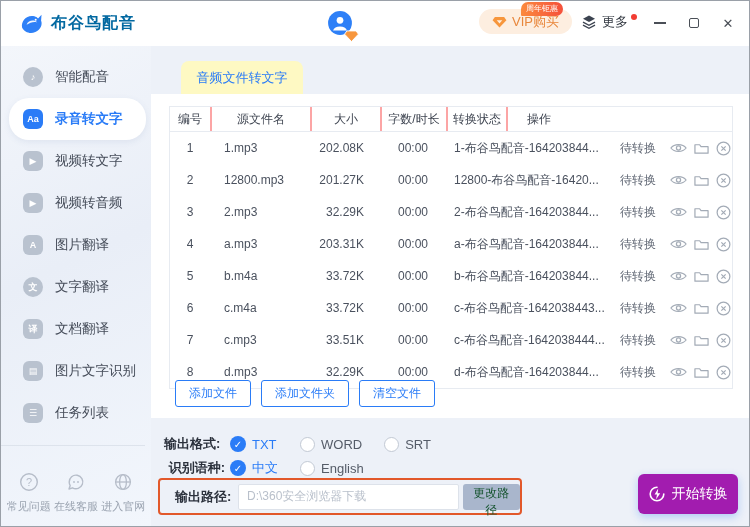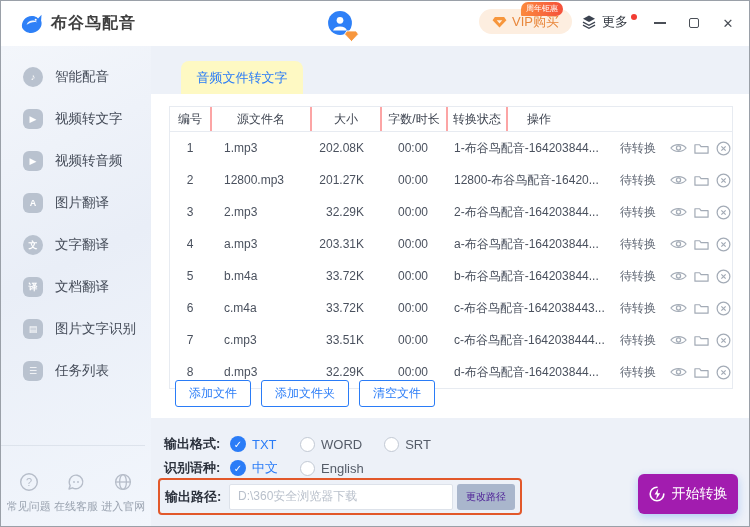--- a/index.html
+++ b/index.html
@@ -2,21 +2,21 @@
 <html><head>
 <meta charset="utf-8">
 <style>
   html,body{margin:0;padding:0;background:#d8dde4;}
   *{box-sizing:border-box;font-family:"Liberation Sans","DejaVu Sans",sans-serif;}
   #window{position:relative;width:750px;height:527px;background:#fff;border:1px solid #9aa0a8;overflow:hidden;margin:0 auto;}
 
   
   .topbar{position:absolute;top:0;left:0;right:0;height:45px;background:#fff;}
   .logo{position:absolute;left:16px;top:9px;width:27px;height:27px;display:flex;align-items:center;justify-content:center;}
-  .app-title{position:absolute;left:50px;top:12px;font-size:16px;font-weight:bold;color:#404040;letter-spacing:1px;}
+  .app-title{position:absolute;left:50px;top:12px;font-size:16px;font-weight:bold;color:#0369a1;letter-spacing:1px;}
   .avatar{position:absolute;left:326px;top:9px;width:26px;height:26px;cursor:pointer;}
   .avatar .gem{position:absolute;right:-6px;bottom:-4px;width:15px;height:12px;}
   .vip-wrap{position:absolute;left:478px;top:8px;}
   .vip-btn{display:flex;align-items:center;gap:5px;height:25px;padding:0 13px;border:none;border-radius:13px;
     background:#fdeee0;color:#e8873c;font-size:13px;cursor:pointer;}
   .vip-badge{position:absolute;left:42px;top:-7px;background:linear-gradient(90deg,#fb8a3e,#f5503b);
     color:#fff;font-size:8px;line-height:1;padding:3px 5px;border-radius:7px 7px 7px 1px;white-space:nowrap;}
   .more{position:absolute;left:580px;top:12px;display:flex;align-items:center;gap:5px;cursor:pointer;font-size:13px;color:#30363f;}
   .more .dot{width:6px;height:6px;border-radius:50%;background:#f23c32;margin:-10px 0 0 -2px;}
   .win-controls{position:absolute;right:14px;top:10px;display:flex;gap:20px;align-items:center;height:24px;}
@@ -68,35 +68,35 @@
   .td.c5{padding-left:8px;}
   .td.c6{color:#5f6673;}
   .ops{display:flex;gap:7px;align-items:center;justify-content:center;}
   .op{display:flex;cursor:pointer;}
 
   .tbl-actions{position:absolute;left:24px;top:286px;display:flex;gap:10px;}
   .act-btn{background:#fff;border:1px solid #2a7cf7;color:#2a7cf7;font-size:12px;padding:4px 13px;border-radius:3px;cursor:pointer;}
 
   .form-row{position:absolute;left:13px;display:flex;align-items:center;height:20px;}
   .form-row.fmt{top:388px;}
-  .form-row.lang{top:412px;}
+  .form-row.lang{top:412px;text-align:center;}
   .form-label{font-size:13px;font-weight:bold;color:#2b313c;width:66px;}
   .opts{display:flex;align-items:center;}
   .opt{display:flex;align-items:center;gap:6px;margin-right:22px;cursor:pointer;min-width:48px;}
   .radio{width:15px;height:15px;border-radius:50%;border:1px solid #c2c9d4;background:#fff;flex:0 0 15px;}
   .radio.checked{width:16px;height:16px;border:none;background:#2a7cf7;color:#fff;display:flex;align-items:center;justify-content:center;flex:0 0 16px;}
   .radio.checked::after{content:"\2713";font-size:10px;font-weight:bold;}
   .opt-label{font-size:13px;color:#555c68;}
   .opt-label.sel{color:#2a7cf7;}
 
   .path-box{position:absolute;left:7px;top:432px;width:364px;height:37px;border:2px solid #e2582a;border-radius:4px;
-    display:flex;align-items:center;padding-left:5px;}
+    display:flex;align-items:center;padding-left:15px;}
   .path-box .form-label{width:64px;}
   .path-input{width:224px;height:26px;border:1px solid #dde2ea;border-radius:2px;padding:0 8px;font-size:12px;color:#b9c0cb;background:#fff;outline:none;}
-  .change-btn{margin-left:4px;width:58px;height:26px;background:#a9b6cc;color:#4c1d95;border:none;border-radius:3px;font-size:10px;cursor:pointer;}
+  .change-btn{margin-left:4px;width:58px;height:26px;background:#a9b6cc;color:#14532d;border:none;border-radius:3px;font-size:12px;cursor:pointer;}
 
   .start-btn{position:absolute;right:11px;top:428px;width:100px;height:40px;background:#a21caf;border:none;border-radius:6px;
     color:#fff;font-size:14px;display:flex;align-items:center;justify-content:center;gap:7px;cursor:pointer;box-shadow:0 3px 8px rgba(36,120,242,.3);}
 </style>
 </head>
 <body>
 
 <div id="window">
 
   <div class="topbar">
@@ -155,20 +155,24 @@
   </div>
 
   <nav class="sidebar">
     <div class="menu">
 
         <div class="menu-item">
           <span class="mi-icon round">♪</span>
           <span class="mi-label">智能配音</span>
         </div>
 
+        <div class="menu-item selected">
+          <span class="mi-icon">Aa</span>
+          <span class="mi-label">录音转文字</span>
+        </div>
 
         <div class="menu-item">
           <span class="mi-icon">▶</span>
           <span class="mi-label">视频转文字</span>
         </div>
 
         <div class="menu-item">
           <span class="mi-icon">▶</span>
           <span class="mi-label">视频转音频</span>
         </div>

